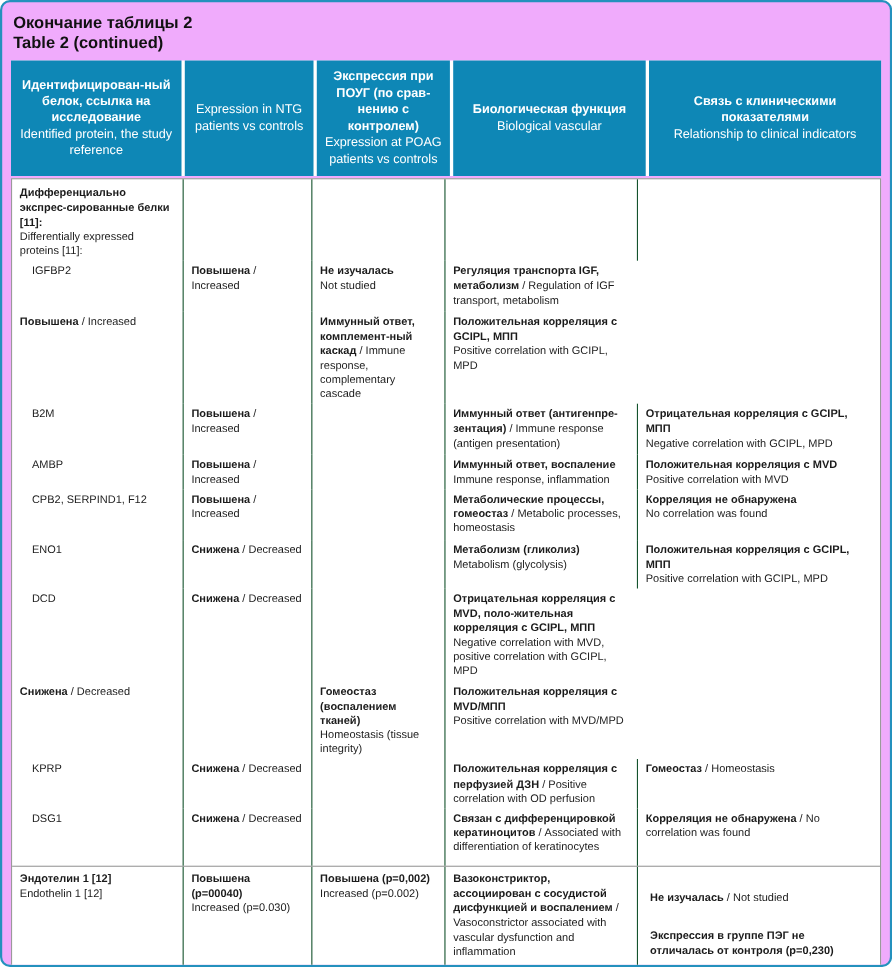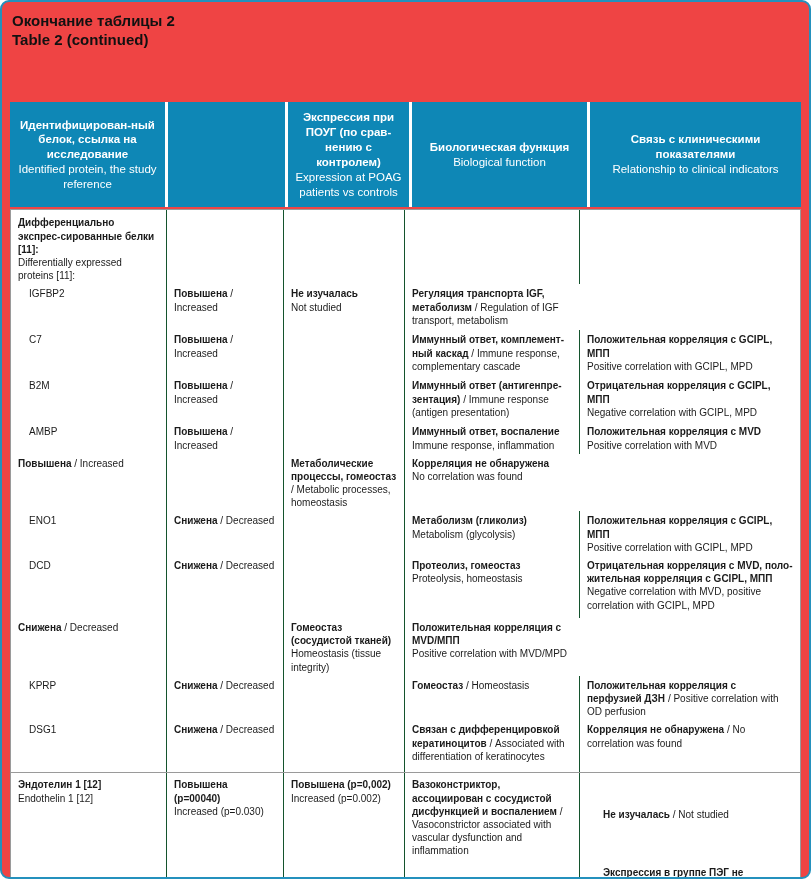--- a/index.html
+++ b/index.html
@@ -9,35 +9,34 @@
     font-family: "Liberation Sans", "DejaVu Sans", sans-serif;
     color: #1b1b1b;
     position: relative;
   }
   .page {
     position: absolute; inset: 0;
     border: 2px solid #2491bd;
     border-radius: 9px;
     padding: 7px 8px 6px 8px;
     overflow: hidden;
-    background: #ef4444;
+    background: #f0abfc;
   }
   .title-block { padding: 2px 0 6px 2px; }
   .title-block div {
     font-size: 15px; font-weight: bold; line-height: 1.28; color: #111;
   }
   
   .tbl { width: 100%; }
   .thead {
     display: grid;
     grid-template-columns: 155px 117px 121px 175px 1fr;
     gap: 3px;
     background: #fff;
     margin-bottom: 2px;
-    margin-top: 47px;
   }
   .th {
     background: #0e87b6;
     color: #fff;
     min-height: 105px;
     display: flex; flex-direction: column;
     align-items: center; justify-content: center;
     text-align: center;
     padding: 6px 7px;
     font-size: 11.5px; line-height: 1.3;
@@ -54,21 +53,21 @@
     grid-template-columns: 155px 117px 121px 175px 1fr;
     align-items: stretch;
   }
   .td {
     padding: 3px 7px 2px 7px;
     font-size: 10px; line-height: 1.32;
     white-space: pre-line;
   }
   .td + .td { border-left: 1px solid #14532d; }
   .td b { font-weight: bold; }
-  .td p { margin: 16px; }
+  .td p { margin: 4px; }
   .protein { padding-left: 18px; font-weight: normal; }
   .group-head .td:first-child { padding-top: 6px; }
   .endo-row { border-top: 1px solid #9a9a9a; }
   .endo-row .td { padding-top: 5px; }
 </style>
 </head>
 <body>
 
 <div class="page">
 
@@ -78,28 +77,29 @@
   </div>
 
   <div class="tbl">
 
     <div class="thead">
       <div class="th">
           <b>Идентифицирован-ный белок, ссылка на исследование</b>
           <span>Identified protein, the study reference</span>
         </div>
       <div class="th">
+          <span>Expression in NTG patients vs controls</span>
         </div>
       <div class="th">
           <b>Экспрессия при ПОУГ (по срав-нению с контролем)</b>
           <span>Expression at POAG patients vs controls</span>
         </div>
       <div class="th">
           <b>Биологическая функция</b>
-          <span>Biological function</span>
+          <span>Biological vascular</span>
         </div>
       <div class="th">
           <b>Связь с клиническими показателями</b>
           <span>Relationship to clinical indicators</span>
         </div>
     </div>
 
     <div class="tbody">
 
       <div class="trow group-head" style="min-height:58px">
@@ -113,21 +113,20 @@
 
       <div class="trow" style="min-height:46px">
         <div class="td protein">IGFBP2</div>
         <div class="td"><b>Повышена</b><span> / Increased</span></div>
         <div class="td"><b>Не изучалась</b><span>
 Not studied</span></div>
         <div class="td"><b>Регуляция транспорта IGF, метаболизм</b><span> / Regulation of IGF transport, metabolism</span></div>
       </div>
 
       <div class="trow" style="min-height:46px">
-        <div class="td protein">C7</div>
         <div class="td"><b>Повышена</b><span> / Increased</span></div>
         <div class="td"></div>
         <div class="td"><b>Иммунный ответ, комплемент-ный каскад</b><span> / Immune response, complementary cascade</span></div>
         <div class="td"><b>Положительная корреляция с GCIPL, МПП</b><span>
 Positive correlation with GCIPL, MPD</span></div>
       </div>
 
       <div class="trow" style="min-height:46px">
         <div class="td protein">B2M</div>
         <div class="td"><b>Повышена</b><span> / Increased</span></div>
@@ -141,20 +140,21 @@
         <div class="td protein">AMBP</div>
         <div class="td"><b>Повышена</b><span> / Increased</span></div>
         <div class="td"></div>
         <div class="td"><b>Иммунный ответ, воспаление</b><span>
 Immune response, inflammation</span></div>
         <div class="td"><b>Положительная корреляция с MVD</b><span>
 Positive correlation with MVD</span></div>
       </div>
 
       <div class="trow" style="min-height:46px">
+        <div class="td protein">CPB2, SERPIND1, F12</div>
         <div class="td"><b>Повышена</b><span> / Increased</span></div>
         <div class="td"></div>
         <div class="td"><b>Метаболические процессы, гомеостаз</b><span> / Metabolic processes, homeostasis</span></div>
         <div class="td"><b>Корреляция не обнаружена</b><span>
 No correlation was found</span></div>
       </div>
 
       <div class="trow" style="min-height:28px">
         <div class="td protein">ENO1</div>
         <div class="td"><b>Снижена</b><span> / Decreased</span></div>
@@ -162,41 +162,39 @@
         <div class="td"><b>Метаболизм (гликолиз)</b><span>
 Metabolism (glycolysis)</span></div>
         <div class="td"><b>Положительная корреляция с GCIPL, МПП</b><span>
 Positive correlation with GCIPL, MPD</span></div>
       </div>
 
       <div class="trow" style="min-height:62px">
         <div class="td protein">DCD</div>
         <div class="td"><b>Снижена</b><span> / Decreased</span></div>
         <div class="td"></div>
-        <div class="td"><b>Протеолиз, гомеостаз</b><span>
-Proteolysis, homeostasis</span></div>
         <div class="td"><b>Отрицательная корреляция с MVD, поло-жительная корреляция с GCIPL, МПП</b><span>
 Negative correlation with MVD, positive correlation with GCIPL, MPD</span></div>
       </div>
 
       <div class="trow" style="min-height:30px">
         <div class="td"><b>Снижена</b><span> / Decreased</span></div>
         <div class="td"></div>
-        <div class="td"><b>Гомеостаз (сосудистой тканей)</b><span>
+        <div class="td"><b>Гомеостаз (воспалением тканей)</b><span>
 Homeostasis (tissue integrity)</span></div>
         <div class="td"><b>Положительная корреляция с MVD/МПП</b><span>
 Positive correlation with MVD/MPD</span></div>
       </div>
 
       <div class="trow" style="min-height:32px">
         <div class="td protein">KPRP</div>
         <div class="td"><b>Снижена</b><span> / Decreased</span></div>
         <div class="td"></div>
+        <div class="td"><b>Положительная корреляция с перфузией ДЗН</b><span> / Positive correlation with OD perfusion</span></div>
         <div class="td"><b>Гомеостаз</b><span> / Homeostasis</span></div>
-        <div class="td"><b>Положительная корреляция с перфузией ДЗН</b><span> / Positive correlation with OD perfusion</span></div>
       </div>
 
       <div class="trow" style="min-height:52px">
         <div class="td protein">DSG1</div>
         <div class="td"><b>Снижена</b><span> / Decreased</span></div>
         <div class="td"></div>
         <div class="td"><b>Связан с дифференцировкой кератиноцитов</b><span> / Associated with differentiation of keratinocytes</span></div>
         <div class="td"><b>Корреляция не обнаружена</b><span> / No correlation was found</span></div>
       </div>
 

